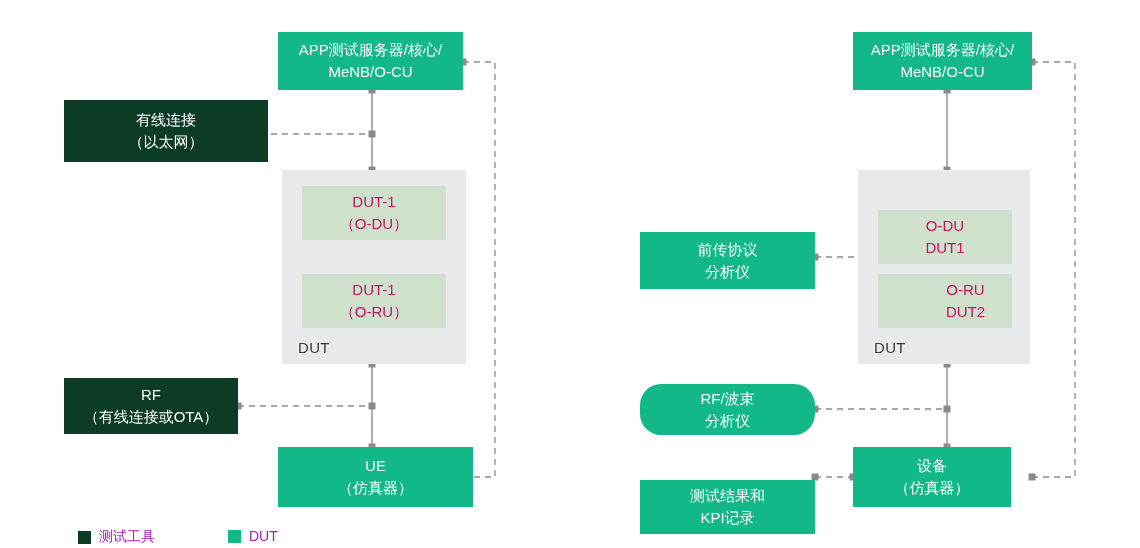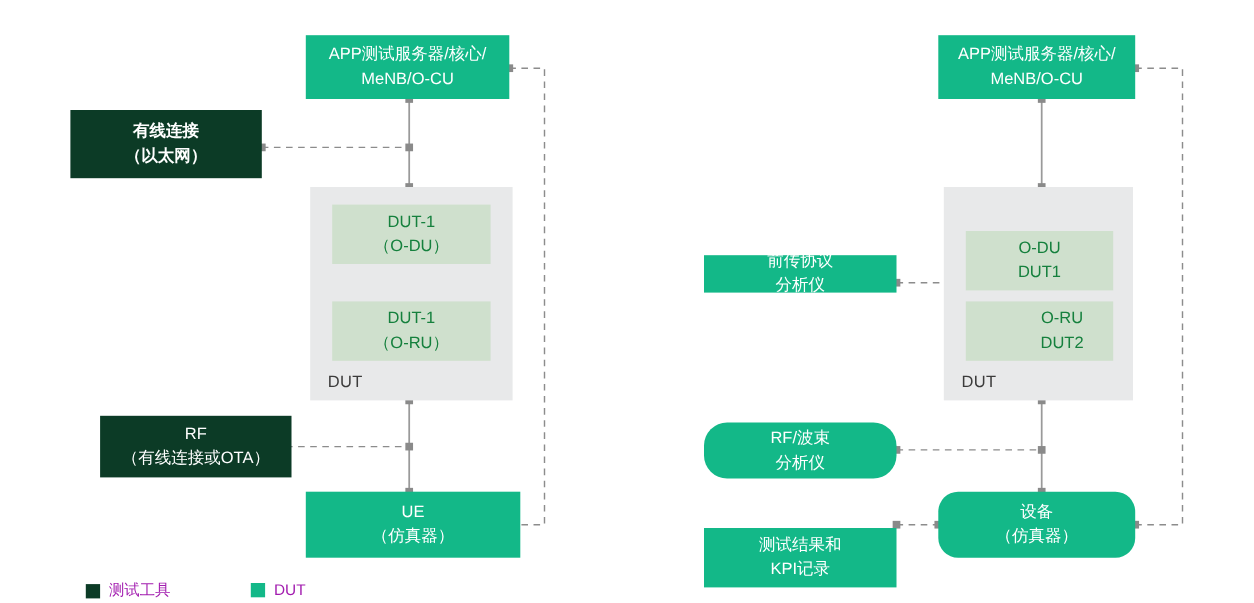--- a/index.html
+++ b/index.html
@@ -17,21 +17,21 @@
     display:flex;
     flex-direction:column;
     align-items:center;
     justify-content:center;
     text-align:center;
     line-height:1.45;
     white-space:pre-line;
   }
   .n-green{background:#13b888;color:#ffffff;font-size:15px;}
   .n-dark{background:#0c3b26;color:#ffffff;font-size:15px;}
-  .n-inner{background:#cfe0cd;color:#15803d;font-size:15px;}
+  .n-inner{background:#cfe0cd;color:#be185d;font-size:15px;}
   .n-group{background:#e8e9ea;}
   .group-label{
     position:absolute;
     color:#3b3b3b;
     font-size:15px;
     letter-spacing:.3px;
   }
   svg.wires{position:absolute;left:0;top:0;width:1140px;height:548px;overflow:visible;pointer-events:none;}
   .solid{stroke:#9a9a9a;stroke-width:1.6px;fill:none;}
   .dash{stroke:#8c8c8c;stroke-width:1.3px;fill:none;stroke-dasharray:6 5;}
@@ -96,62 +96,62 @@
     <rect class="port" x="849.5" y="461.5" width="7" height="7"></rect>
 
     <path class="dash" d="M1032,50 L1075,50 L1075,465 L1032,465"></path>
     <rect class="port" x="1028.5" y="46.5" width="7" height="7"></rect>
     <rect class="port" x="1028.5" y="461.5" width="7" height="7"></rect>
   </svg>
 
   <div class="node n-green" style="left:278px;top:20px;width:185px;height:58px;">APP测试服务器/核心/
 MeNB/O-CU</div>
 
-  <div class="node n-dark" style="left:64px;top:88px;width:174px;height:62px;font-weight:bold;">有线连接
+  <div class="node n-dark" style="left:64px;top:88px;width:204px;height:62px;">有线连接
 （以太网）</div>
 
   <div class="node n-group" style="left:282px;top:158px;width:184px;height:194px;"></div>
 
   <div class="node n-inner" style="left:302px;top:174px;width:144px;height:54px;">DUT-1
 （O-DU）</div>
 
   <div class="node n-inner" style="left:302px;top:262px;width:144px;height:54px;">DUT-1
 （O-RU）</div>
 
   <div class="group-label" style="left:298px;top:327px;">DUT</div>
 
-  <div class="node n-dark" style="left:64px;top:366px;width:174px;height:56px;margin-left:27px;">RF
+  <div class="node n-dark" style="left:64px;top:366px;width:174px;height:56px;">RF
 （有线连接或OTA）</div>
 
   <div class="node n-green" style="left:278px;top:435px;width:195px;height:60px;">UE
 （仿真器）</div>
 
   <div class="node n-green" style="left:853px;top:20px;width:179px;height:58px;">APP测试服务器/核心/
 MeNB/O-CU</div>
 
   <div class="node n-group" style="left:858px;top:158px;width:172px;height:194px;"></div>
 
   <div class="node n-inner" style="left:878px;top:174px;width:134px;height:54px;margin-top:24px;">O-DU
 DUT1</div>
 
   <div class="node n-inner" style="left:878px;top:262px;width:134px;height:54px;padding-left:41px;">O-RU
 DUT2</div>
 
   <div class="group-label" style="left:874px;top:327px;">DUT</div>
 
-  <div class="node n-green" style="left:640px;top:220px;width:175px;height:34px;">前传协议
+  <div class="node n-green" style="left:640px;top:220px;width:175px;height:57px;">前传协议
 分析仪</div>
 
   <div class="node n-green" style="left:640px;top:372px;width:175px;height:51px;border-radius:21px;">RF/波束
 分析仪</div>
 
   <div class="node n-green" style="left:640px;top:438px;width:175px;height:54px;margin-top:30px;">测试结果和
 KPI记录</div>
 
-  <div class="node n-green" style="left:853px;top:435px;width:179px;height:60px;border-radius:18px;">设备
+  <div class="node n-green" style="left:853px;top:435px;width:158px;height:60px;">设备
 （仿真器）</div>
 
   <div class="legend" style="left:78px;top:516px;">
     <span class="sw" style="background:#0c3b26;"></span>
     <span class="lab">测试工具</span>
   </div>
 
   <div class="legend" style="left:228px;top:516px;">
     <span class="sw" style="background:#13b888;"></span>
     <span class="lab">DUT</span>

